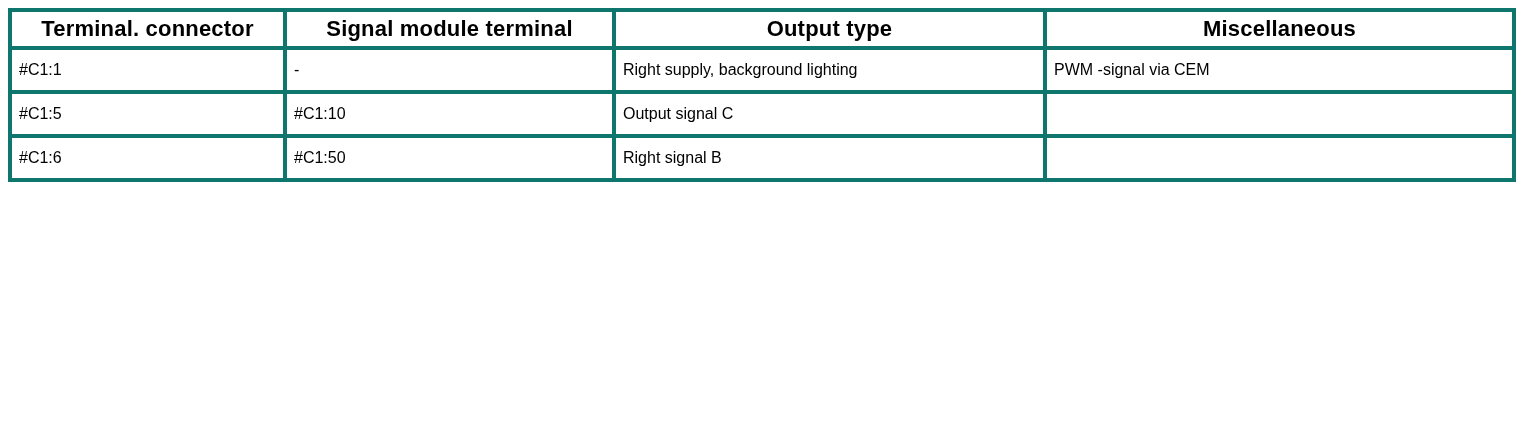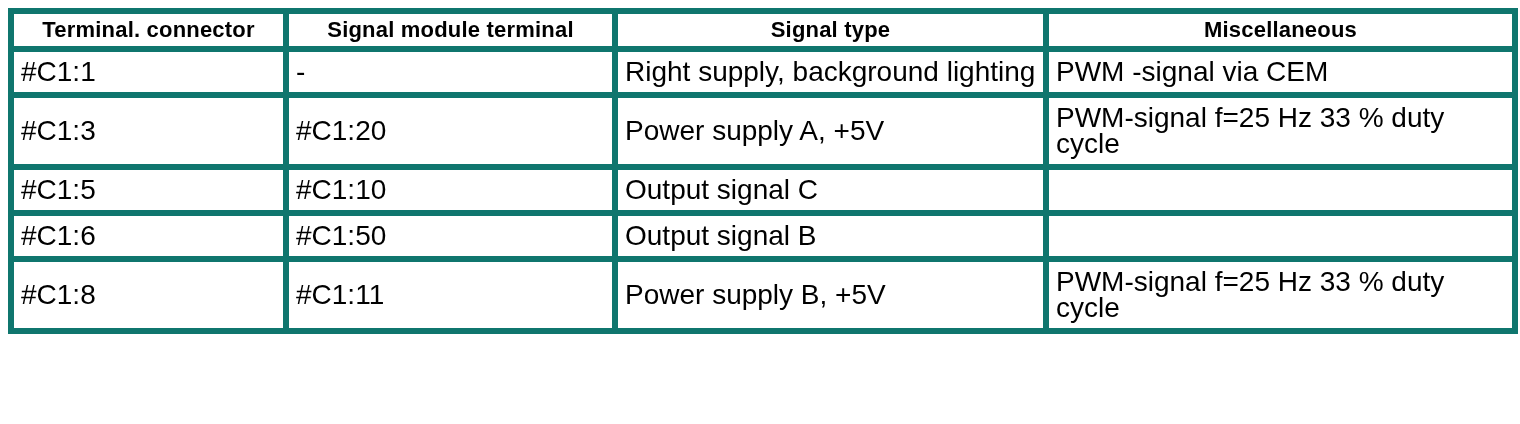--- a/index.html
+++ b/index.html
@@ -20,35 +20,35 @@
     border-collapse: collapse;
     table-layout: fixed;
     width: 1504px;
     background: #ffffff;
   }
   table.pinout {
     border: 4px solid #000000;
   }
   table.pinout th,
   table.pinout td {
-    border: 6px solid #0f766e;
+    border: 4px solid #0f766e;
     box-sizing: border-box;
     overflow: hidden;
   }
   table.pinout th {
     font-size: 22px;
     font-weight: bold;
     text-align: center;
     vertical-align: middle;
     height: 38px;
     padding: 2px 4px;
     letter-spacing: 0.2px;
   }
   table.pinout td {
-    font-size: 28px;
+    font-size: 16px;
     font-weight: normal;
     text-align: left;
     vertical-align: middle;
     line-height: 26px;
     padding: 7px 6px 7px 7px;
     height: 28px;
     white-space: pre-line;
   }
   col.c1 { width: 275px; }
   col.c2 { width: 329px; }
@@ -64,50 +64,38 @@
     <colgroup>
       <col class="c1">
       <col class="c2">
       <col class="c3">
       <col class="c4">
     </colgroup>
     <thead>
       <tr id="header-row">
           <th>Terminal. connector</th>
           <th>Signal module terminal</th>
-          <th>Signal type</th>
+          <th>Output type</th>
           <th>Miscellaneous</th>
         </tr>
     </thead>
     <tbody id="table-body">
         <tr>
           <td>#C1:1</td>
           <td>-</td>
           <td>Right supply, background lighting</td>
           <td>PWM -signal via CEM</td>
         </tr>
         <tr>
-          <td>#C1:3</td>
-          <td>#C1:20</td>
-          <td>Power supply A, +5V</td>
-          <td>PWM-signal f=25 Hz 33 % duty cycle</td>
-        </tr>
-        <tr>
           <td>#C1:5</td>
           <td>#C1:10</td>
           <td>Output signal C</td>
           <td></td>
         </tr>
         <tr>
           <td>#C1:6</td>
           <td>#C1:50</td>
-          <td>Output signal B</td>
+          <td>Right signal B</td>
           <td></td>
-        </tr>
-        <tr>
-          <td>#C1:8</td>
-          <td>#C1:11</td>
-          <td>Power supply B, +5V</td>
-          <td>PWM-signal f=25 Hz 33 % duty cycle</td>
         </tr>
       </tbody>
   </table>
 </div>
 
 </body></html>

